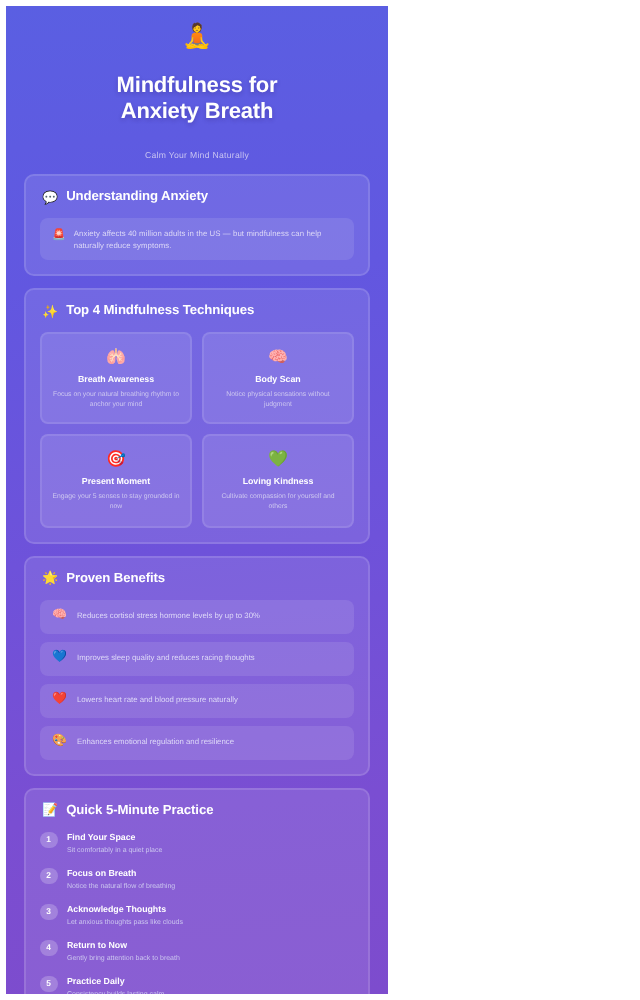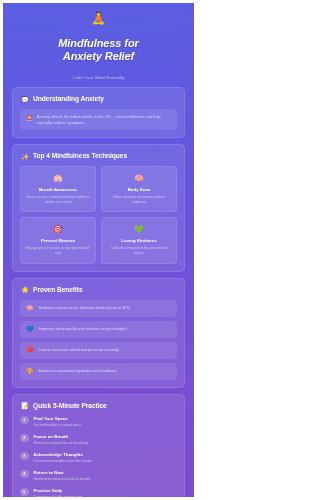--- a/index.html
+++ b/index.html
@@ -42,21 +42,20 @@
     filter: saturate(1.1);
   }
   .hero-title {
     font-size: 11px;
     line-height: 12.5px;
     font-weight: bold;
     color: #ffffff;
     letter-spacing: -0.1px;
     margin: 12px;
     text-shadow: 0 1px 2px rgba(40,20,90,0.25);
-    font-style: italic;
   }
   .hero-sub {
     font-size: 4.3px;
     line-height: 7px;
     color: #c9c4f2;
     margin: 2.5px 0 0 0;
     letter-spacing: 0.15px;
   }
 
   
@@ -214,21 +213,21 @@
 </style>
 </head>
 <body>
 
 <div class="poster">
 
   <div class="header">
     <span class="hero-emoji">🧘</span>
     <h1 class="hero-title">
       <span>Mindfulness for</span><br>
-      <span>Anxiety Relief</span>
+      <span>Anxiety Breath</span>
     </h1>
     <p class="hero-sub">Calm Your Mind Naturally</p>
   </div>
 
   <div class="card">
     <div class="card-head">
       <span class="sec-icon">💬</span>
       <span class="card-title">Understanding Anxiety</span>
     </div>
     <div class="intro-row">

